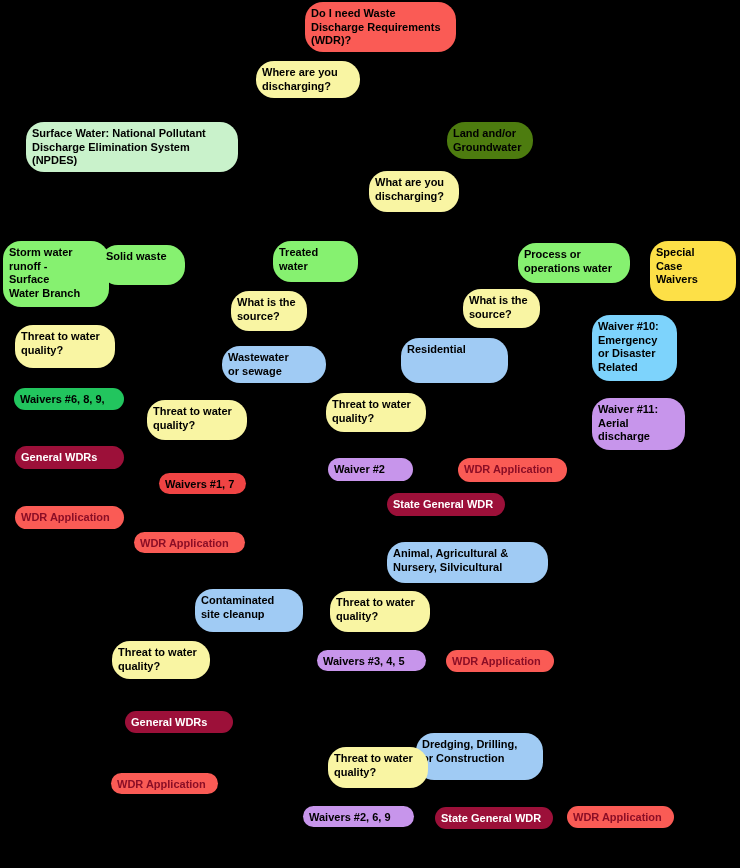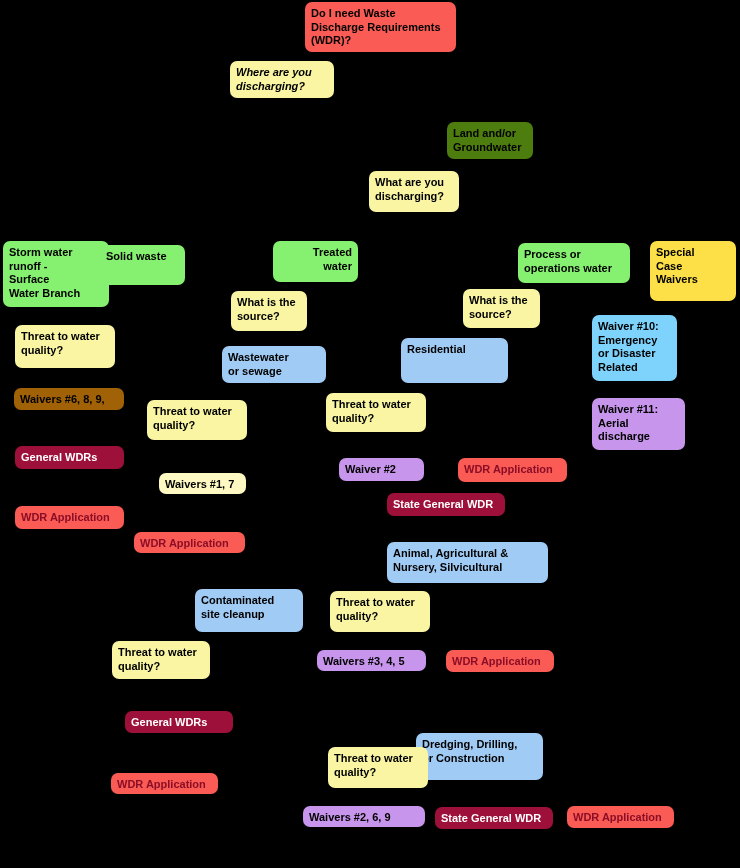--- a/index.html
+++ b/index.html
@@ -2,90 +2,93 @@
 <html><head>
 <meta charset="utf-8">
 <style>
   html,body { margin:0; padding:0; background:#000000; }
   .canvas {
     position:relative; width:740px; height:868px; background:#000000;
     font-family:"Liberation Sans", sans-serif; overflow:hidden;
   }
   .node {
     position:absolute; box-sizing:border-box;
-    border-radius:7px; padding:5px 6px;
+    border-radius:18px; padding:5px 6px;
     font-size:11px; font-weight:bold; line-height:13.5px;
     color:#000000; white-space:pre-line;
   }
 </style>
 </head>
 <body>
 
 <div class="canvas">
   <div class="node" style="left: 305px; top: 2px; width: 151px; height: 50px; background: rgb(250, 91, 85); color: rgb(0, 0, 0);">Do I need Waste
 Discharge Requirements
 (WDR)?</div>
-  <div class="node" style="left: 230px; top: 61px; width: 104px; height: 37px; background: rgb(249, 245, 163); color: rgb(0, 0, 0); font-style: italic;">Where are you
+  <div class="node" style="left: 256px; top: 61px; width: 104px; height: 37px; background: rgb(249, 245, 163); color: rgb(0, 0, 0);">Where are you
 discharging?</div>
+  <div class="node" style="left: 26px; top: 122px; width: 212px; height: 50px; background: rgb(201, 242, 203); color: rgb(0, 0, 0);">Surface Water: National Pollutant
+Discharge Elimination System
+(NPDES)</div>
   <div class="node" style="left: 447px; top: 122px; width: 86px; height: 37px; background: #4d7c0f; color: rgb(0, 0, 0);">Land and/or
 Groundwater</div>
   <div class="node" style="left: 369px; top: 171px; width: 90px; height: 41px; background: rgb(249, 245, 163); color: rgb(0, 0, 0);">What are you
 discharging?</div>
   <div class="node" style="left: 3px; top: 241px; width: 106px; height: 66px; background: rgb(134, 241, 112); color: rgb(0, 0, 0);">Storm water
 runoff -
 Surface
 Water Branch</div>
   <div class="node" style="left: 100px; top: 245px; width: 85px; height: 40px; background: rgb(134, 241, 112); color: rgb(0, 0, 0);">Solid waste</div>
-  <div class="node" style="left: 273px; top: 241px; width: 85px; height: 41px; background: rgb(134, 241, 112); color: rgb(0, 0, 0); text-align: right;">Treated
+  <div class="node" style="left: 273px; top: 241px; width: 85px; height: 41px; background: rgb(134, 241, 112); color: rgb(0, 0, 0);">Treated
 water</div>
   <div class="node" style="left: 518px; top: 243px; width: 112px; height: 40px; background: rgb(134, 241, 112); color: rgb(0, 0, 0);">Process or
 operations water</div>
   <div class="node" style="left: 650px; top: 241px; width: 86px; height: 60px; background: #fde047; color: rgb(0, 0, 0);">Special
 Case
 Waivers</div>
   <div class="node" style="left: 231px; top: 291px; width: 76px; height: 40px; background: rgb(249, 245, 163); color: rgb(0, 0, 0);">What is the
 source?</div>
   <div class="node" style="left: 463px; top: 289px; width: 77px; height: 39px; background: rgb(249, 245, 163); color: rgb(0, 0, 0);">What is the
 source?</div>
   <div class="node" style="left: 15px; top: 325px; width: 100px; height: 43px; background: rgb(249, 245, 163); color: rgb(0, 0, 0);">Threat to water
 quality?</div>
   <div class="node" style="left: 222px; top: 346px; width: 104px; height: 37px; background: rgb(160, 203, 244); color: rgb(0, 0, 0);">Wastewater
 or sewage</div>
   <div class="node" style="left: 401px; top: 338px; width: 107px; height: 45px; background: rgb(160, 203, 244); color: rgb(0, 0, 0);">Residential</div>
   <div class="node" style="left: 592px; top: 315px; width: 85px; height: 66px; background: #7dd3fc; color: rgb(0, 0, 0);">Waiver #10:
 Emergency
 or Disaster
 Related</div>
-  <div class="node" style="left: 14px; top: 388px; width: 110px; height: 22px; background: #a16207; color: rgb(0, 0, 0);">Waivers #6, 8, 9,</div>
+  <div class="node" style="left: 14px; top: 388px; width: 110px; height: 22px; background: #22c55e; color: rgb(0, 0, 0);">Waivers #6, 8, 9,</div>
   <div class="node" style="left: 147px; top: 400px; width: 100px; height: 40px; background: rgb(249, 245, 163); color: rgb(0, 0, 0);">Threat to water
 quality?</div>
   <div class="node" style="left: 326px; top: 393px; width: 100px; height: 39px; background: rgb(249, 245, 163); color: rgb(0, 0, 0);">Threat to water
 quality?</div>
   <div class="node" style="left: 592px; top: 398px; width: 93px; height: 52px; background: rgb(199, 149, 235); color: rgb(0, 0, 0);">Waiver #11:
 Aerial
 discharge</div>
   <div class="node" style="left: 15px; top: 446px; width: 109px; height: 23px; background: rgb(156, 16, 57); color: rgb(255, 255, 255);">General WDRs</div>
-  <div class="node" style="left: 339px; top: 458px; width: 85px; height: 23px; background: rgb(199, 149, 235); color: rgb(0, 0, 0);">Waiver #2</div>
+  <div class="node" style="left: 328px; top: 458px; width: 85px; height: 23px; background: rgb(199, 149, 235); color: rgb(0, 0, 0);">Waiver #2</div>
   <div class="node" style="left: 458px; top: 458px; width: 109px; height: 24px; background: rgb(250, 91, 85); color: rgb(139, 14, 38);">WDR Application</div>
-  <div class="node" style="left: 159px; top: 473px; width: 87px; height: 21px; background: #fef9c3; color: rgb(0, 0, 0);">Waivers #1, 7</div>
+  <div class="node" style="left: 159px; top: 473px; width: 87px; height: 21px; background: #ef4444; color: rgb(0, 0, 0);">Waivers #1, 7</div>
   <div class="node" style="left: 387px; top: 493px; width: 118px; height: 23px; background: rgb(156, 16, 57); color: rgb(255, 255, 255);">State General WDR</div>
   <div class="node" style="left: 15px; top: 506px; width: 109px; height: 23px; background: rgb(250, 91, 85); color: rgb(139, 14, 38);">WDR Application</div>
   <div class="node" style="left: 134px; top: 532px; width: 111px; height: 21px; background: rgb(250, 91, 85); color: rgb(139, 14, 38);">WDR Application</div>
   <div class="node" style="left: 387px; top: 542px; width: 161px; height: 41px; background: rgb(160, 203, 244); color: rgb(0, 0, 0);">Animal, Agricultural &amp;
 Nursery, Silvicultural</div>
   <div class="node" style="left: 195px; top: 589px; width: 108px; height: 43px; background: rgb(160, 203, 244); color: rgb(0, 0, 0);">Contaminated
 site cleanup</div>
   <div class="node" style="left: 330px; top: 591px; width: 100px; height: 41px; background: rgb(249, 245, 163); color: rgb(0, 0, 0);">Threat to water
 quality?</div>
   <div class="node" style="left: 112px; top: 641px; width: 98px; height: 38px; background: rgb(249, 245, 163); color: rgb(0, 0, 0);">Threat to water
 quality?</div>
   <div class="node" style="left: 317px; top: 650px; width: 109px; height: 21px; background: rgb(199, 149, 235); color: rgb(0, 0, 0);">Waivers #3, 4, 5</div>
   <div class="node" style="left: 446px; top: 650px; width: 108px; height: 22px; background: rgb(250, 91, 85); color: rgb(139, 14, 38);">WDR Application</div>
   <div class="node" style="left: 125px; top: 711px; width: 108px; height: 22px; background: rgb(156, 16, 57); color: rgb(255, 255, 255);">General WDRs</div>
   <div class="node" style="left: 416px; top: 698px; width: 127px; height: 47px; background: rgb(160, 203, 244); color: rgb(0, 0, 0); margin-top: 35px;">Dredging, Drilling,
 or Construction</div>
   <div class="node" style="left: 328px; top: 747px; width: 100px; height: 41px; background: rgb(249, 245, 163); color: rgb(0, 0, 0);">Threat to water
 quality?</div>
   <div class="node" style="left: 111px; top: 773px; width: 107px; height: 21px; background: rgb(250, 91, 85); color: rgb(139, 14, 38);">WDR Application</div>
-  <div class="node" style="left: 303px; top: 806px; width: 122px; height: 21px; background: rgb(199, 149, 235); color: rgb(0, 0, 0);">Waivers #2, 6, 9</div>
+  <div class="node" style="left: 303px; top: 806px; width: 111px; height: 21px; background: rgb(199, 149, 235); color: rgb(0, 0, 0);">Waivers #2, 6, 9</div>
   <div class="node" style="left: 435px; top: 807px; width: 118px; height: 22px; background: rgb(156, 16, 57); color: rgb(255, 255, 255);">State General WDR</div>
   <div class="node" style="left: 567px; top: 806px; width: 107px; height: 22px; background: rgb(250, 91, 85); color: rgb(139, 14, 38);">WDR Application</div>
 </div>
 
 </body></html>

